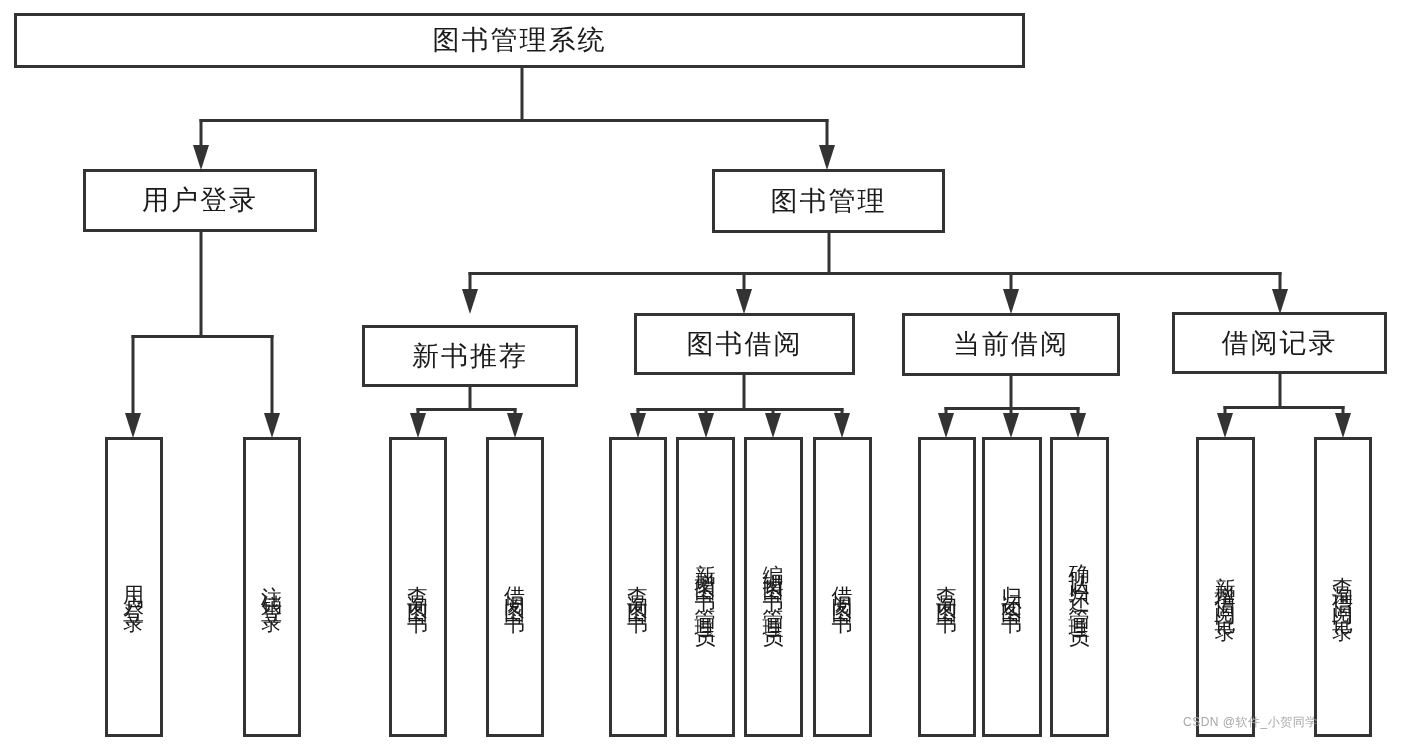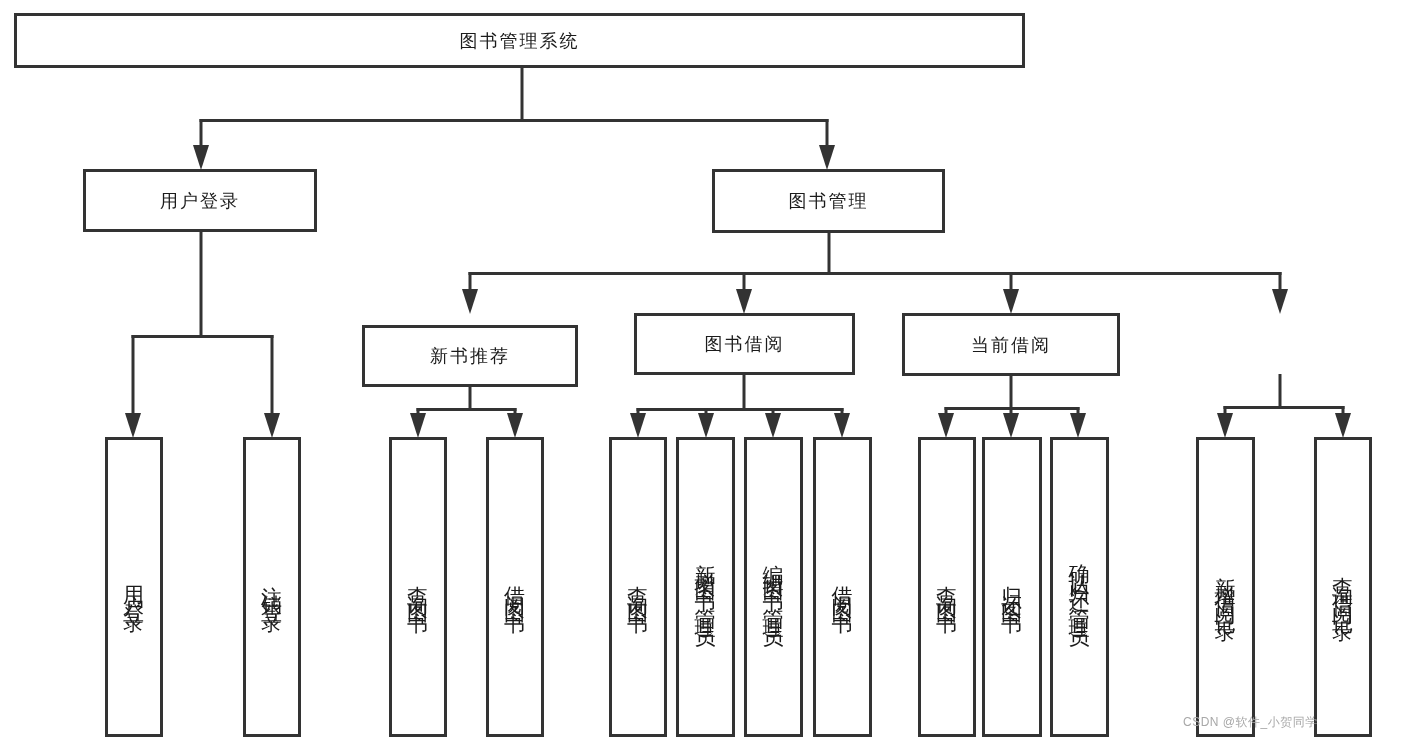--- a/index.html
+++ b/index.html
@@ -21,21 +21,21 @@
     box-sizing: border-box;
     background: #ffffff;
     border: 3px solid #333333;
     color: #1b1b1b;
     display: flex;
     align-items: center;
     justify-content: center;
     text-align: center;
   }
   .node.h {
-    font-size: 18px;
+    font-size: 27px;
     letter-spacing: 2px;
     line-height: 1;
   }
   .node.leaf {
     width: 58px;
     top: 437px;
     height: 300px;
     font-size: 21px;
   }
   .node.leaf .vtext {
@@ -148,20 +148,23 @@
 
   <div class="node h" style="left:362px; top:325px; width:216px; height:62px;">
     <span>新书推荐</span>
   </div>
   <div class="node h" style="left:634px; top:313px; width:221px; height:62px;">
     <span>图书借阅</span>
   </div>
   <div class="node h" style="left:902px; top:313px; width:218px; height:63px;">
     <span>当前借阅</span>
   </div>
+  <div class="node h" style="left:1172px; top:312px; width:215px; height:62px;">
+    <span>借阅记录</span>
+  </div>
 
   <div class="node leaf" style="left:105px;">
     <span class="vtext">用户登录</span>
   </div>
   <div class="node leaf" style="left:243px;">
     <span class="vtext">注销登录</span>
   </div>
 
   <div class="node leaf" style="left:389px;">
     <span class="vtext">查询图书</span>

